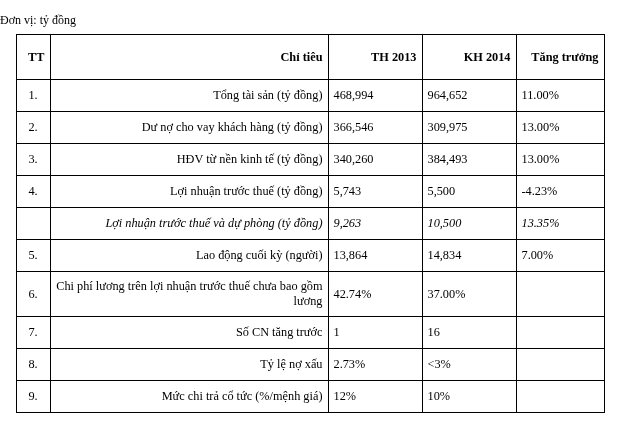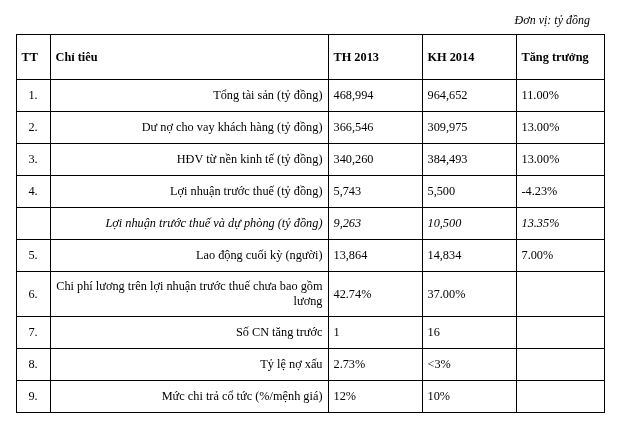--- a/index.html
+++ b/index.html
@@ -25,44 +25,42 @@
   .doc-title {
     text-align: center;
     font-weight: bold;
     font-size: 14.5px;
     letter-spacing: 0.2px;
     margin-top: 8px;
     margin-bottom: 0;
     font-family: "Liberation Serif", serif;
   }
   .unit-line {
-    text-align: right;
-    font-style: italic;
+    text-align: left;
     font-size: 12px;
     margin-top: 13px;
     margin-right: 30px;
     margin-bottom: 6px;
-    padding-left: 16px;
   }
   table.main-table {
     border-collapse: collapse;
     margin: 0 auto;
     width: 588px;
     table-layout: fixed;
   }
   table.main-table th,
   table.main-table td {
     border: 1px solid #000000;
     font-size: 12.3px;
     font-family: "Liberation Serif", serif;
     padding: 3px 5px;
     vertical-align: middle;
   }
   thead th {
-    text-align: left;
+    text-align: right;
     font-weight: bold;
     line-height: 1.15;
     height: 38px;
   }
   .col-tt { width: 34px; }
   .col-chitieu { width: 278px; }
   .col-th { width: 94px; }
   .col-kh { width: 94px; }
   .col-tt2 { width: 88px; }
 

